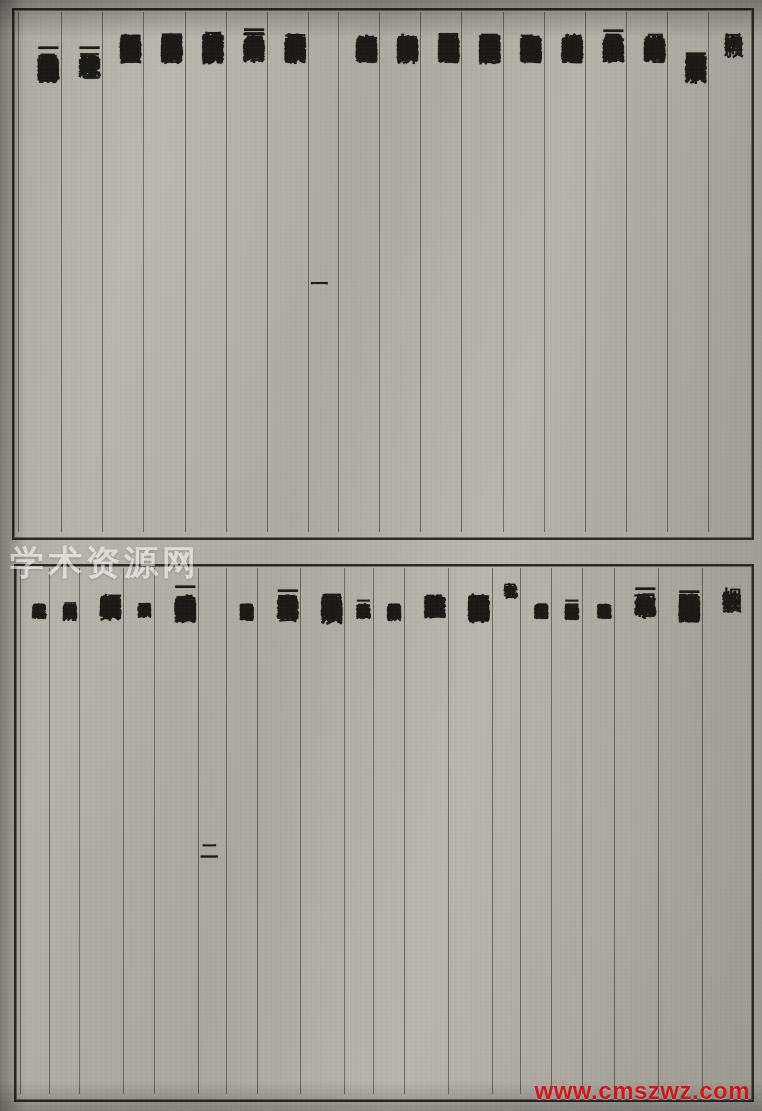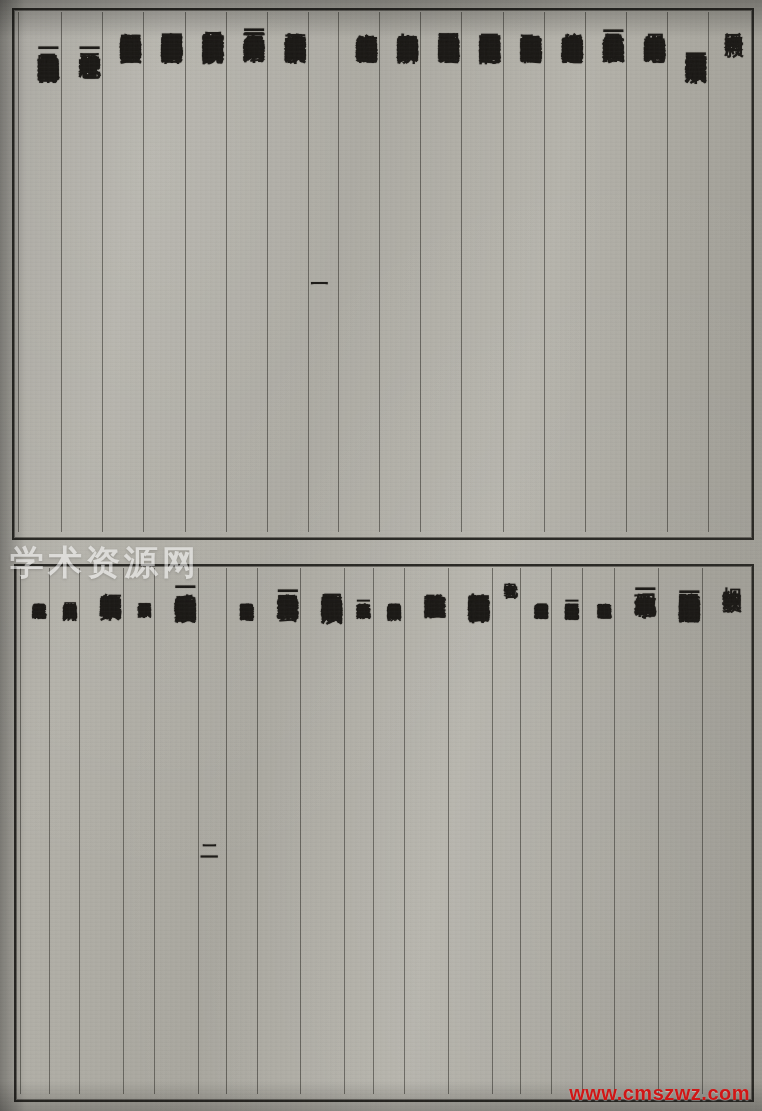--- a/index.html
+++ b/index.html
@@ -150,21 +150,21 @@
     opacity: 0.55;
     letter-spacing: 4px;
     text-shadow: 0 1px 3px rgba(0,0,0,0.3);
     pointer-events: none;
   }
   .wm-bottom {
     position: absolute;
     right: 12px;
     bottom: 6px;
     font-family: "Liberation Sans", sans-serif;
-    font-size: 20px;
+    font-size: 24px;
     font-weight: 700;
     color: #d01616;
     letter-spacing: 0.5px;
     text-shadow: 0 1px 1px rgba(255,255,255,0.4);
     pointer-events: none;
   }
 </style>
 </head>
 <body>
 

